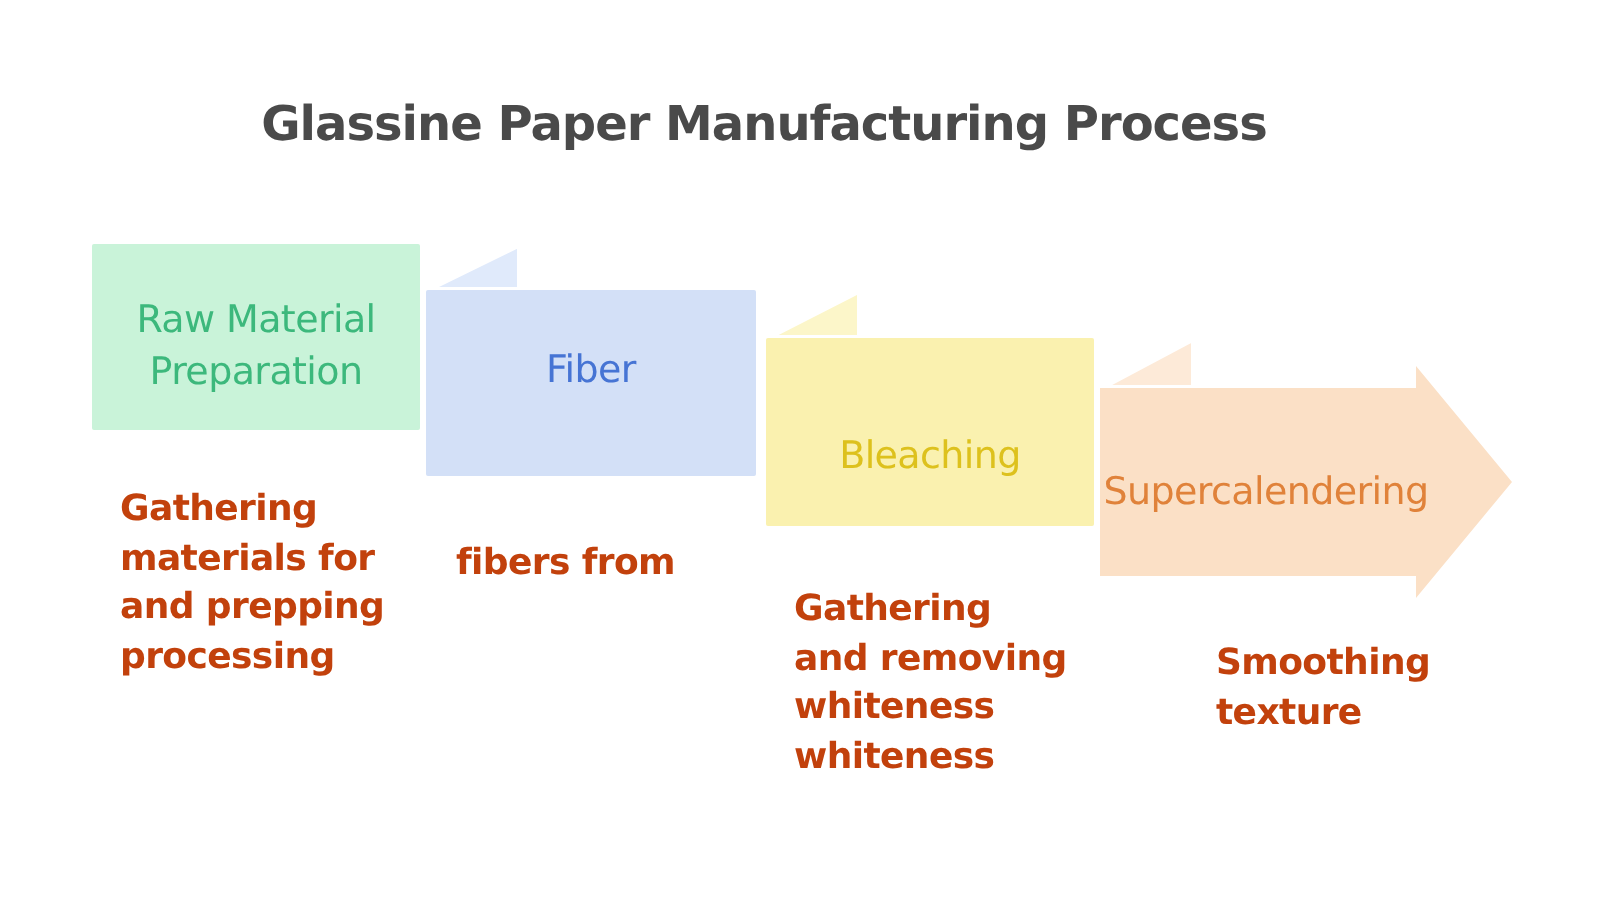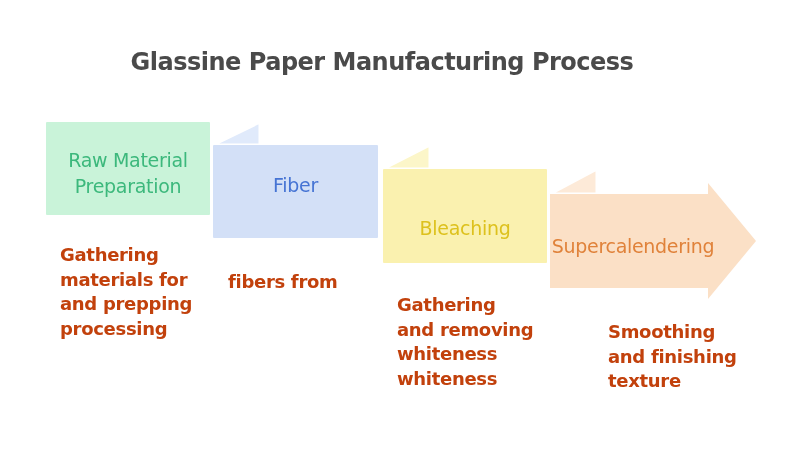--- a/index.html
+++ b/index.html
@@ -82,17 +82,16 @@
         <div>Gathering</div>
         <div>and removing</div>
         <div>whiteness</div>
         <div>whiteness</div>
       </div>
       <div class="step-label" style="left: 528px; top: 194px; width: 210px; height: 94px; color: rgb(224, 130, 58); text-align: center;">
         <div>Supercalendering</div>
       </div>
       <div class="step-desc" style="left: 564px; top: 320px; margin-left: 44px;">
         <div>Smoothing</div>
-        <div>and finishing</div>
         <div>texture</div>
       </div>
     </div>
 </div>
 
 </body></html>

